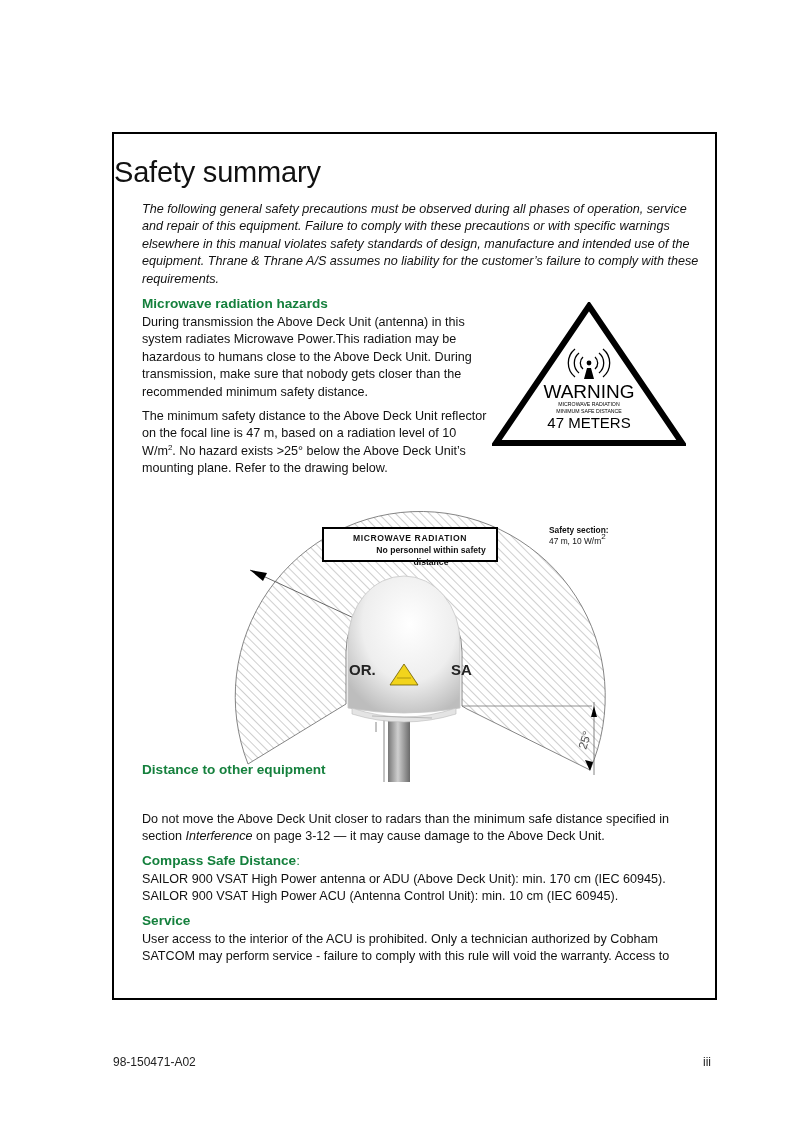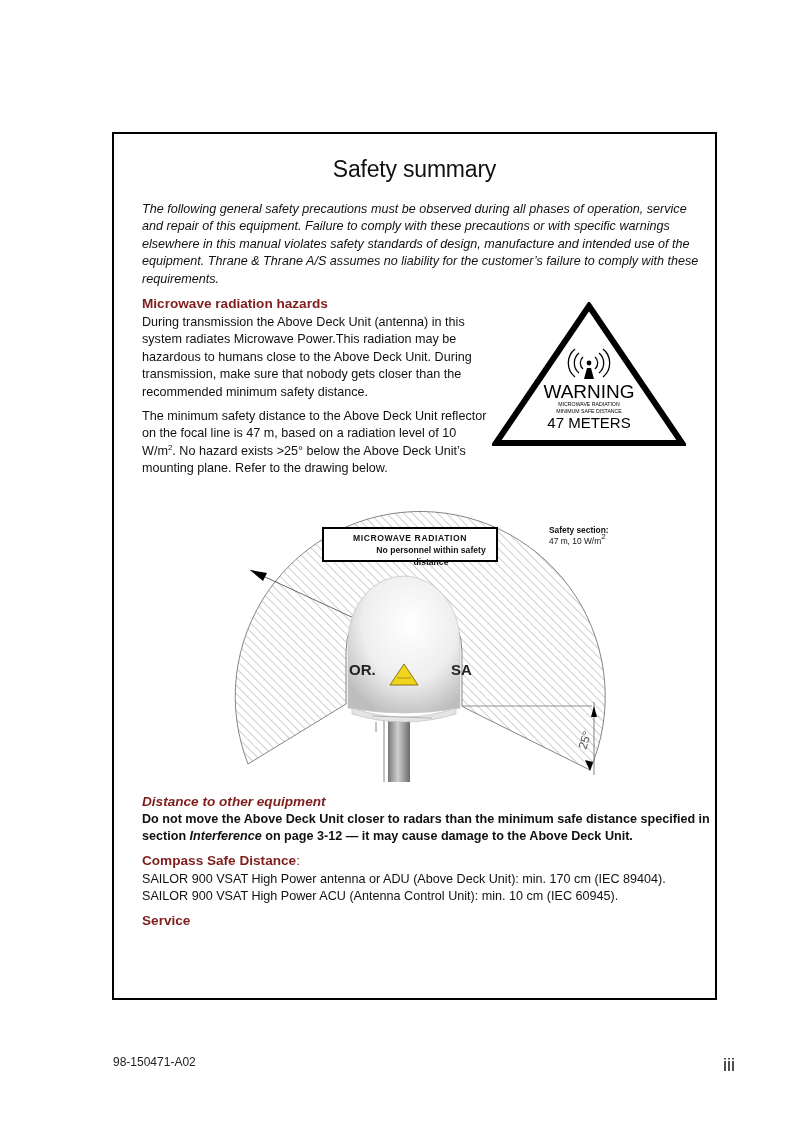--- a/index.html
+++ b/index.html
@@ -1,45 +1,45 @@
 <!DOCTYPE html>
 <html><head>
 <meta charset="utf-8">
 <style>
   html, body { margin: 0; padding: 0; background: #ffffff; }
   body { width: 792px; height: 1122px; position: relative; overflow: hidden;
          font-family: "Liberation Sans", sans-serif; color: #111; }
   .frame { position: absolute; left: 112px; top: 132px; width: 601px; height: 864px;
            border: 2px solid #000; box-sizing: content-box; }
-  .title { position: absolute; left: 0; right: 0; top: 22px; text-align: center;
-           font-size: 23px; color: #111; letter-spacing: -0.2px; }
+  .title { position: absolute; left: 0; right: 0; top: 22px; 
+           font-size: 29px; color: #111; letter-spacing: -0.2px; }
   .para { position: absolute; left: 28px; font-size: 12.6px; line-height: 17.4px; color: #111; }
-  .h { position: absolute; left: 28px; font-size: 13.6px; font-weight: bold; color: #7f1d1d; }
+  .h { position: absolute; left: 28px; font-size: 13.6px; font-weight: bold; color: #15803d; }
   .intro { top: 67px; width: 560px; font-style: italic; }
   .mw-h { top: 162px; }
   .mw-p1 { top: 180px; width: 345px; }
   .mw-p2 { top: 274px; width: 345px; }
   sup { font-size: 8px; line-height: 0; vertical-align: 5px; }
   .warn { position: absolute; left: 378px; top: 168px; width: 194px; height: 145px; }
   .diagram { position: absolute; left: 98px; top: 358px; width: 420px; height: 290px; }
   .callout { position: absolute; left: 208px; top: 393px; width: 176px; height: 35px;
              border: 2px solid #000; background: #fff; text-align: center;
              font-size: 8.6px; line-height: 12px; padding-top: 3px; box-sizing: border-box; }
   .callout .l1 { font-weight: bold; letter-spacing: 0.6px; }
   .callout .l2 { font-weight: bold; margin-left: 42px; }
   .safety { position: absolute; left: 435px; top: 391px; font-size: 8.4px; line-height: 11px; }
   .safety .l1 { font-weight: bold; }
-  .dist-h { top: 660px; font-style: italic; }
-  .dist-p { top: 677px; width: 570px; font-weight: bold; }
+  .dist-h { top: 628px; }
+  .dist-p { top: 677px; width: 570px; }
   .comp-h { top: 719px; }
   .comp-p { top: 737px; width: 570px; }
   .serv-h { top: 779px; }
   .serv-p { top: 797px; width: 570px; }
   .footer-left { position: absolute; left: 113px; top: 1055px; font-size: 12px; color: #222; }
-  .footer-right { position: absolute; left: 703px; top: 1055px; font-size: 18px; color: #222; margin-left: 20px; }
+  .footer-right { position: absolute; left: 703px; top: 1055px; font-size: 12px; color: #222; }
   i { font-style: italic; }
 </style>
 </head>
 <body>
 
 <div class="frame">
   <div class="title">Safety summary</div>
   <div class="para intro">The following general safety precautions must be observed during all phases of operation, service and repair of this equipment. Failure to comply with these precautions or with specific warnings elsewhere in this manual violates safety standards of design, manufacture and intended use of the equipment. Thrane &amp; Thrane A/S assumes no liability for the customer’s failure to comply with these requirements.</div>
 
   <div class="h mw-h">Microwave radiation hazards</div>
@@ -118,21 +118,22 @@
   <div class="safety">
     <div class="l1">Safety section:</div>
     <div><span>47 m, 10 W/m</span><sup>2</sup></div>
   </div>
 
   <div class="h dist-h">Distance to other equipment</div>
   <div class="para dist-p"><span>Do not move the Above Deck Unit closer to radars than the minimum safe distance specified in section </span><i>Interference</i><span> on page 3-12 — it may cause damage to the Above Deck Unit.</span></div>
 
   <div class="h comp-h"><span>Compass Safe Distance</span><span style="font-weight:normal">:</span></div>
   <div class="para comp-p">
-    <div>SAILOR 900 VSAT High Power antenna or ADU (Above Deck Unit): min. 170 cm (IEC 89404).</div>
+    <div>SAILOR 900 VSAT High Power antenna or ADU (Above Deck Unit): min. 170 cm (IEC 60945).</div>
     <div>SAILOR 900 VSAT High Power ACU (Antenna Control Unit): min. 10 cm (IEC 60945).</div>
   </div>
 
   <div class="h serv-h">Service</div>
+  <div class="para serv-p">User access to the interior of the ACU is prohibited. Only a technician authorized by Cobham SATCOM may perform service - failure to comply with this rule will void the warranty. Access to</div>
 </div>
 
 <div class="footer-left">98-150471-A02</div>
 <div class="footer-right">iii</div>
 
 </body></html>

